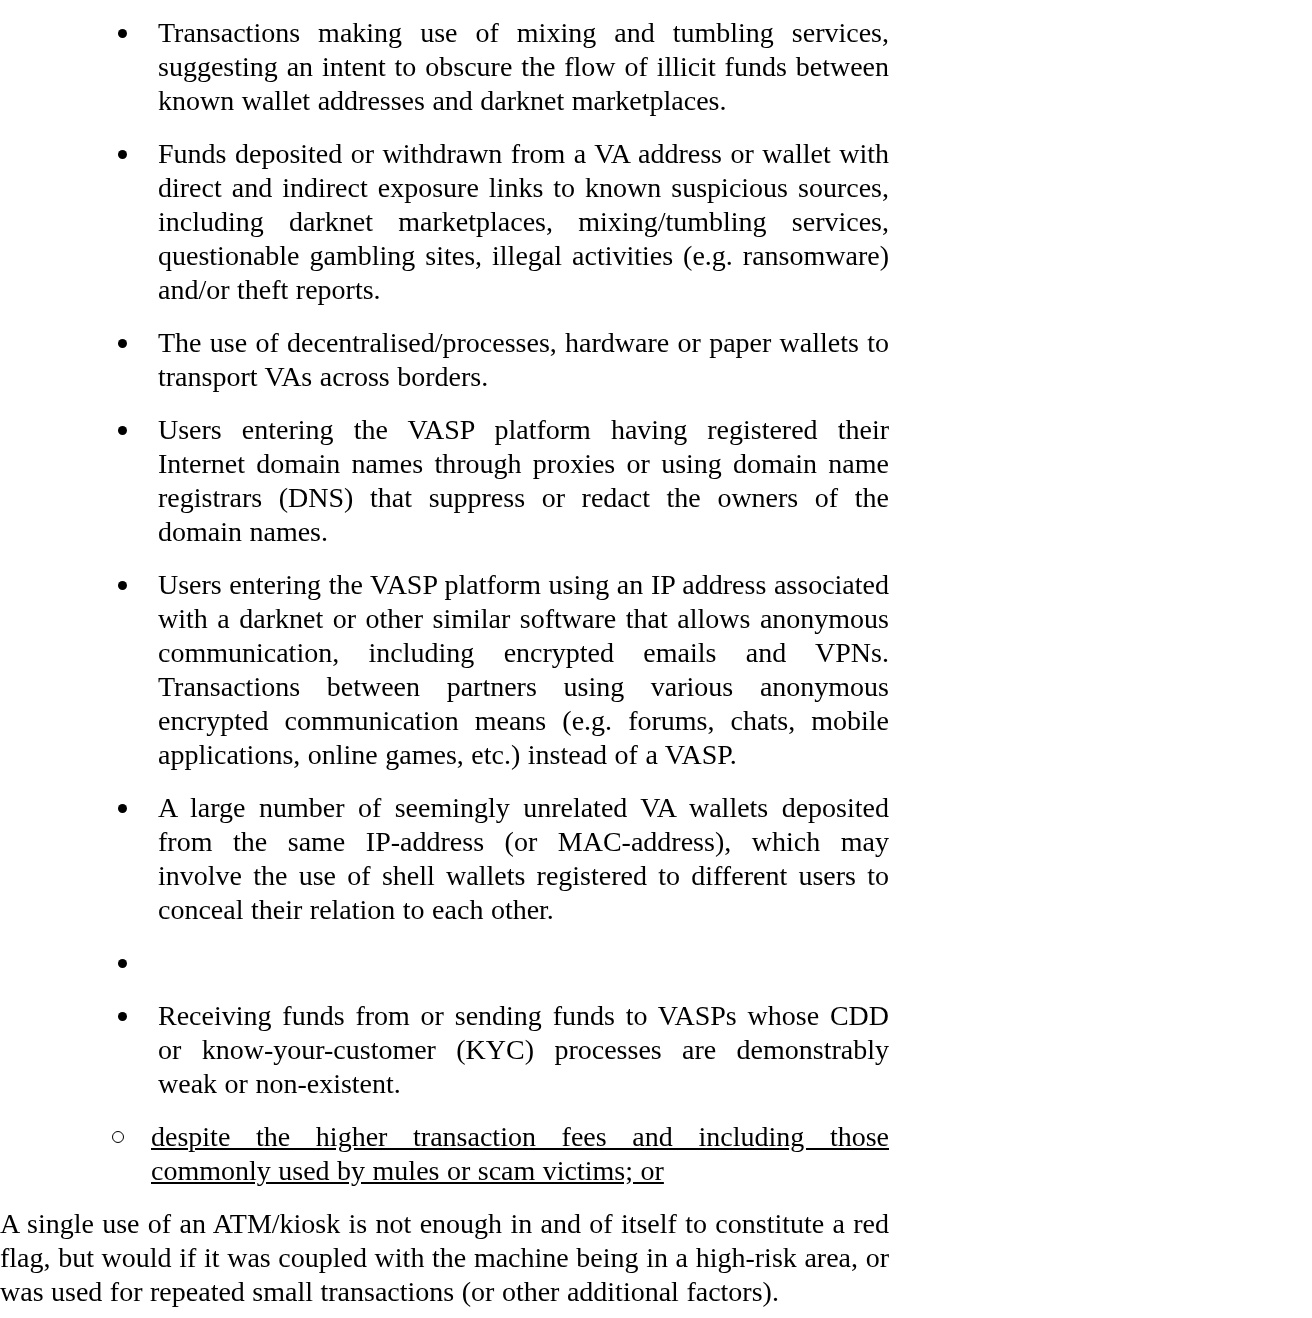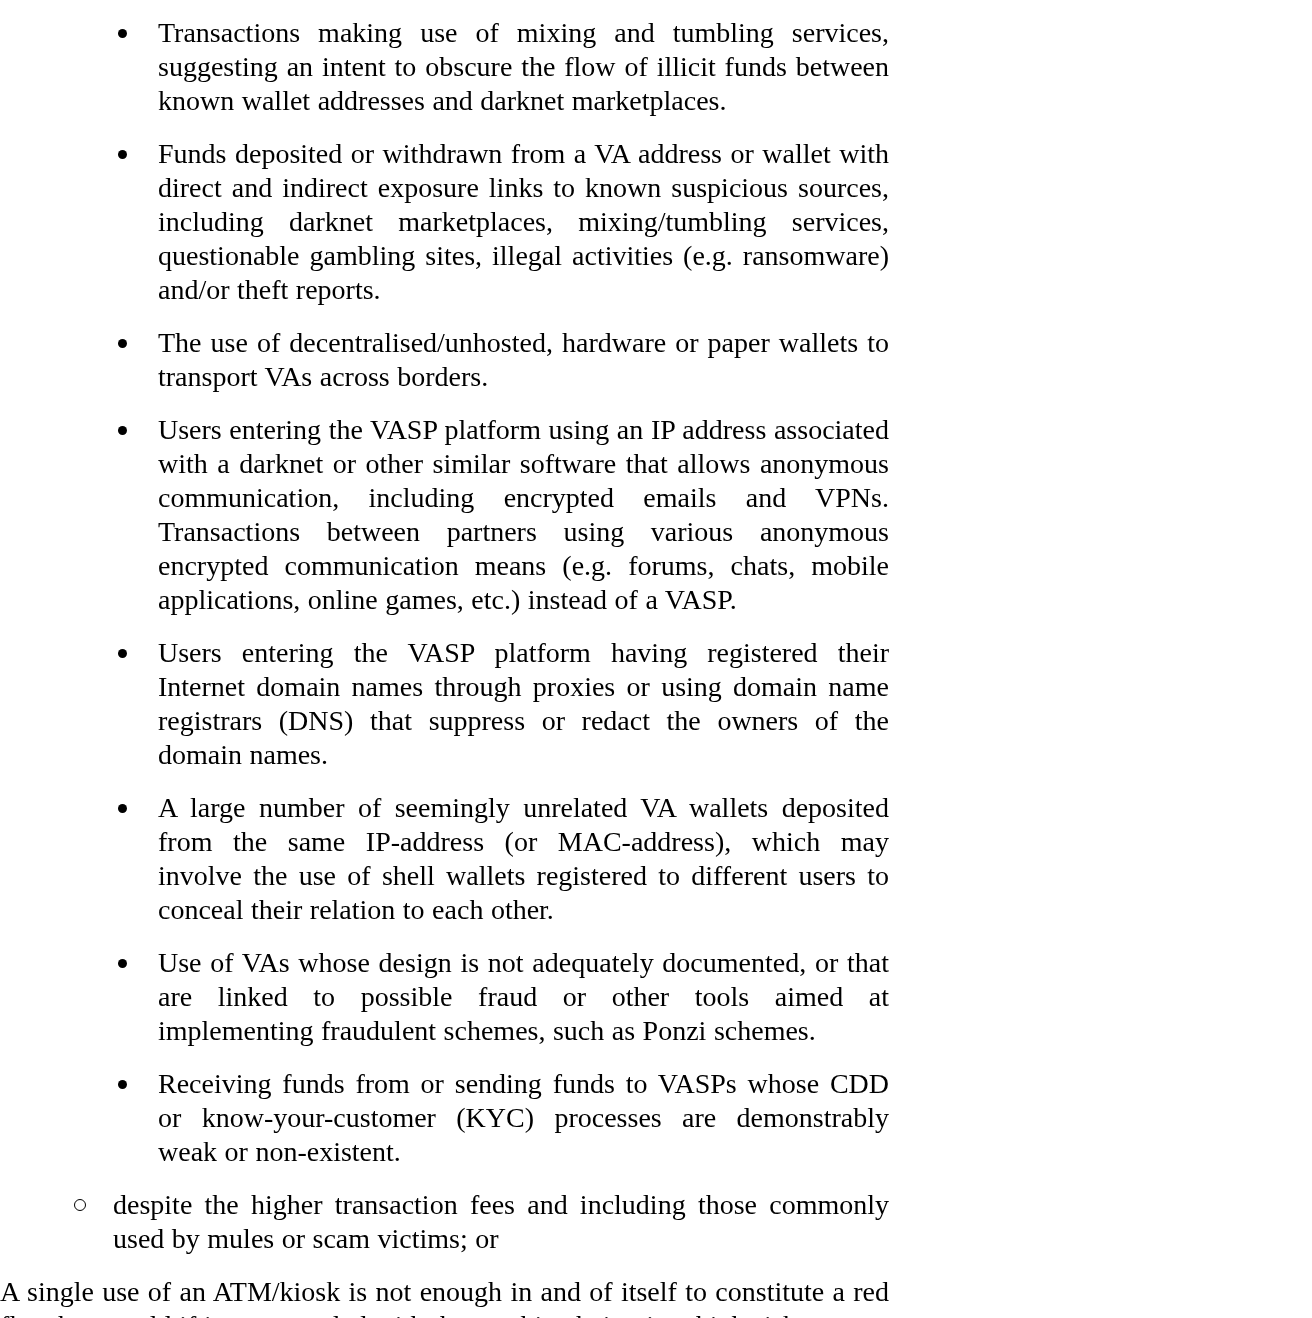--- a/index.html
+++ b/index.html
@@ -18,21 +18,21 @@
     padding-top: 16px;
     box-sizing: border-box;
     width: 1076px;
   }
   .item {
     display: flex;
     align-items: flex-start;
     margin: 0 187px 19px 0;
   }
   .item.l1 { padding-left: 118px; }
-  .item.l2 { padding-left: 74px; }
+  .item.l2 { padding-left: 112px; text-decoration: underline; }
   .item.para { }
   .marker-col {
     flex: none;
     height: 34px;
     display: flex;
     align-items: center;
   }
   .l1 .marker-col { width: 40px; }
   .l2 .marker-col { width: 39px; }
   .dot {
@@ -73,45 +73,44 @@
       <div class="item l1">
         <span class="marker-col">
           <span class="dot"></span>
         </span>
         <p class="text">Funds deposited or withdrawn from a VA address or wallet with direct and indirect exposure links to known suspicious sources, including darknet marketplaces, mixing/tumbling services, questionable gambling sites, illegal activities (e.g. ransomware) and/or theft reports.</p>
       </div>
       <div class="item l1">
         <span class="marker-col">
           <span class="dot"></span>
         </span>
-        <p class="text">The use of decentralised/unhosted, hardware or paper wallets to transport VAs across borders.</p>
+        <p class="text">The use of decentralised/processes, hardware or paper wallets to transport VAs across borders.</p>
+      </div>
+      <div class="item l1">
+        <span class="marker-col">
+          <span class="dot"></span>
+        </span>
+        <p class="text">Users entering the VASP platform having registered their Internet domain names through proxies or using domain name registrars (DNS) that suppress or redact the owners of the domain names.</p>
       </div>
       <div class="item l1">
         <span class="marker-col">
           <span class="dot"></span>
         </span>
         <p class="text">Users entering the VASP platform using an IP address associated with a darknet or other similar software that allows anonymous communication, including encrypted emails and VPNs. Transactions between partners using various anonymous encrypted communication means (e.g. forums, chats, mobile applications, online games, etc.) instead of a VASP.</p>
       </div>
       <div class="item l1">
         <span class="marker-col">
           <span class="dot"></span>
         </span>
-        <p class="text">Users entering the VASP platform having registered their Internet domain names through proxies or using domain name registrars (DNS) that suppress or redact the owners of the domain names.</p>
-      </div>
-      <div class="item l1">
-        <span class="marker-col">
-          <span class="dot"></span>
-        </span>
         <p class="text">A large number of seemingly unrelated VA wallets deposited from the same IP-address (or MAC-address), which may involve the use of shell wallets registered to different users to conceal their relation to each other.</p>
       </div>
       <div class="item l1">
         <span class="marker-col">
           <span class="dot"></span>
         </span>
-        <p class="text">Use of VAs whose design is not adequately documented, or that are linked to possible fraud or other tools aimed at implementing fraudulent schemes, such as Ponzi schemes.</p>
       </div>
       <div class="item l1">
         <span class="marker-col">
           <span class="dot"></span>
         </span>
         <p class="text">Receiving funds from or sending funds to VASPs whose CDD or know-your-customer (KYC) processes are demonstrably weak or non-existent.</p>
       </div>
       <div class="item l2">
         <span class="marker-col">
           <span class="circle"></span>

